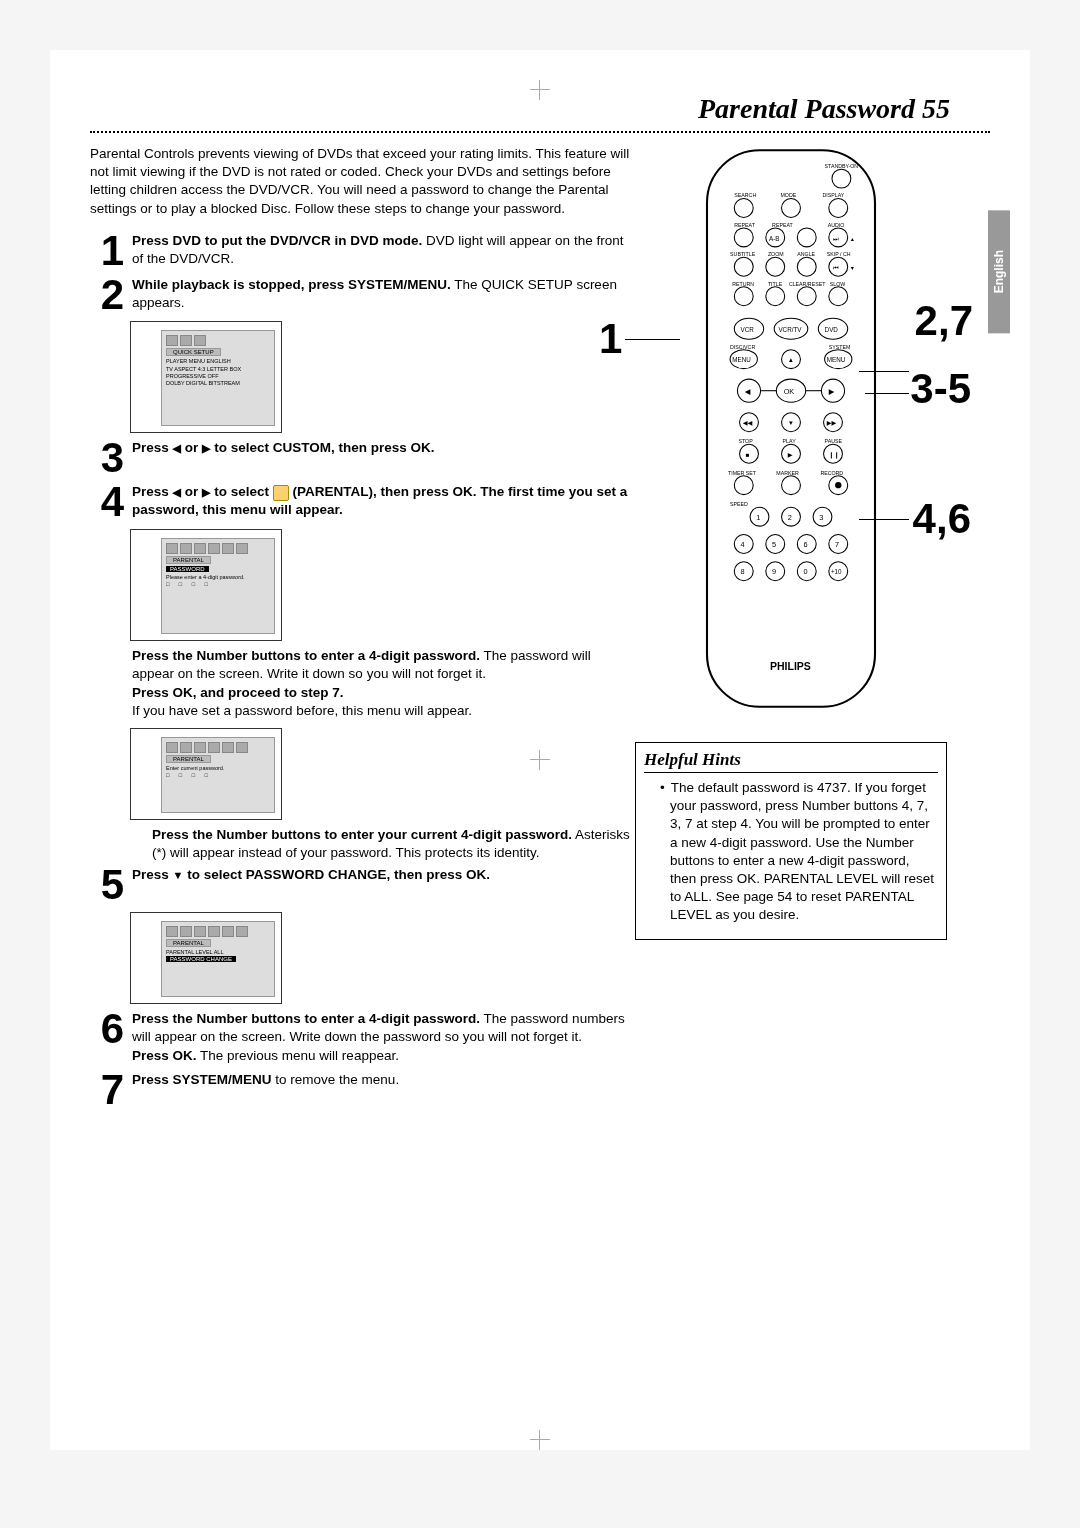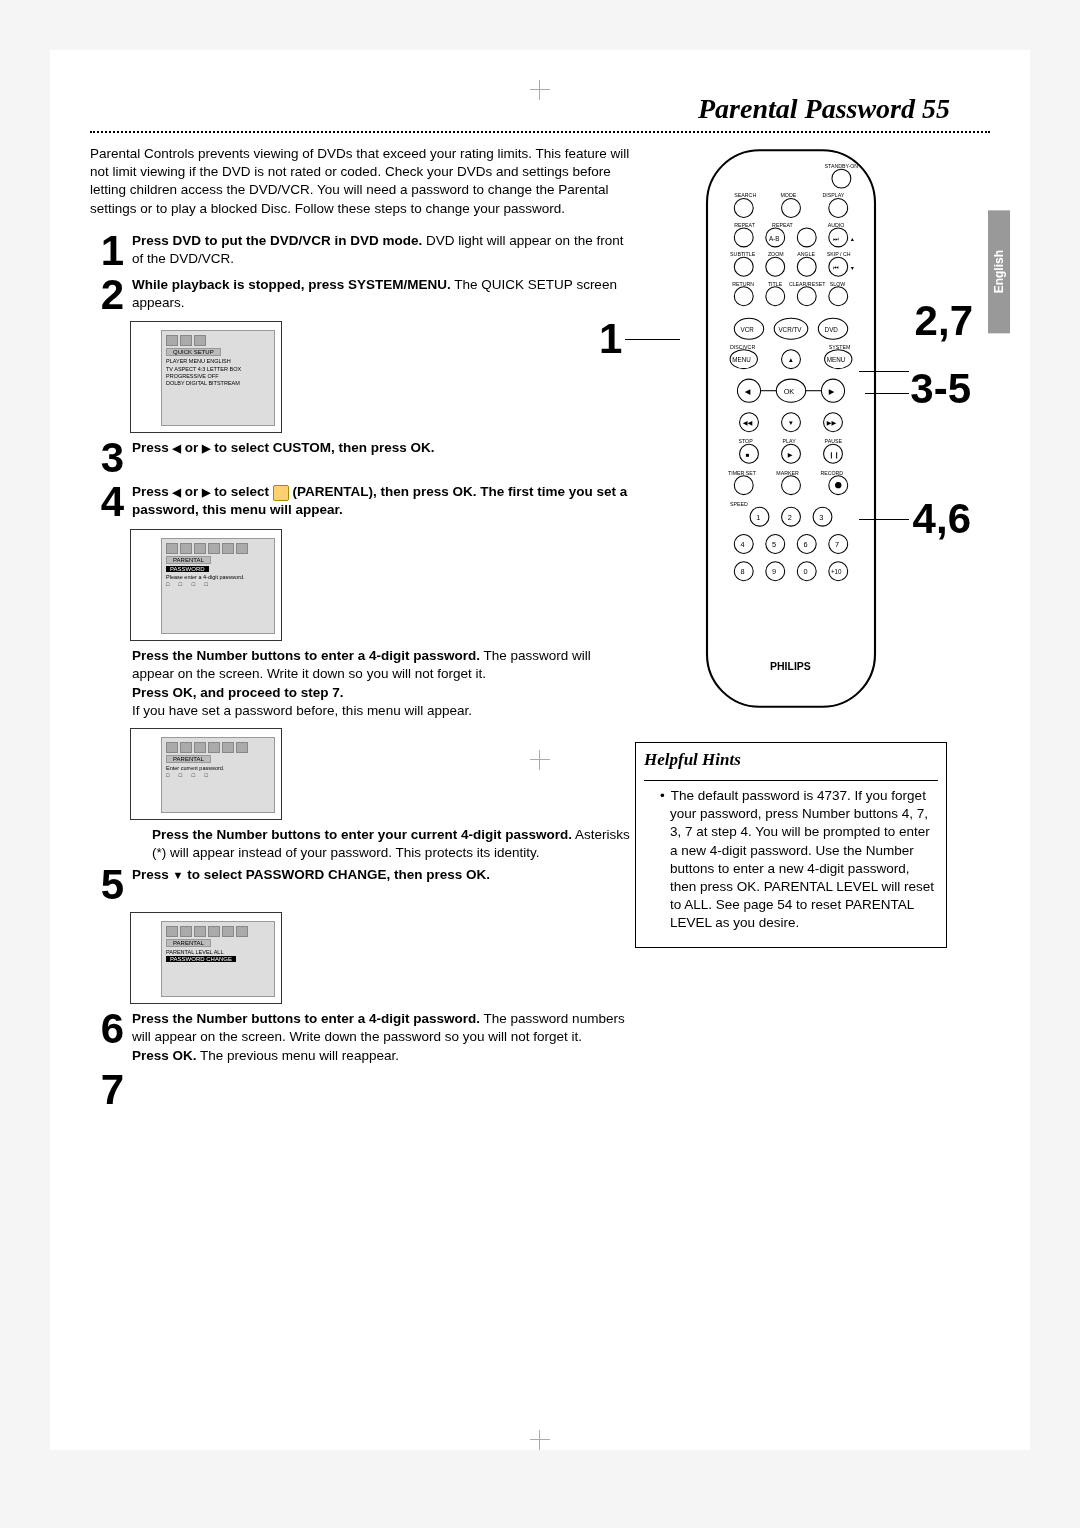--- a/index.html
+++ b/index.html
@@ -142,21 +142,21 @@
     font-size: 13.5px;
     line-height: 1.35;
     width: 290px;
   }
   .hints-title {
     font-weight: bold;
     font-style: italic;
     font-family: Georgia, "Times New Roman", serif;
     border-bottom: 1px solid #000;
     margin: -2px -2px 6px -2px;
-    padding: 0 0 8px 0;
+    padding: 0 0 0 0;
     font-size: 17px;
   }
   .hints-box ul { margin: 0; padding-left: 14px; list-style-type: none; }
   .hints-box li { margin-bottom: 4px; text-indent: -10px; padding-left: 10px; }
   .hints-box li::before { content: "•"; margin-right: 6px; }
   .crosshair {
     position: absolute;
     width: 20px;
     height: 20px;
     pointer-events: none;
@@ -333,20 +333,24 @@
         <div class="step-body">
           <b>Press the Number buttons to enter a 4-digit password.</b>
           <span> The password numbers will appear on the screen. Write down the password so you will not forget it.</span><br>
           <b>Press OK.</b>
           <span> The previous menu will reappear.</span>
         </div>
       </div>
 
       <div class="step">
         <div class="step-num">7</div>
+        <div class="step-body">
+          <b>Press SYSTEM/MENU</b>
+          <span> to remove the menu.</span>
+        </div>
       </div>
     </div>
 
     <div class="right-col">
 
       <div class="callout-num" style="left:-36px; top:170px;">1</div>
       <div class="callout-tick" style="left:-10px; top:194px; width:55px;"></div>
       <div class="callout-num" style="right:-26px; top:152px;">2,7</div>
       <div class="callout-tick" style="right:38px; top:226px; width:50px;"></div>
       <div class="callout-num" style="right:-24px; top:220px;margin-left:39px;">3-5</div>

